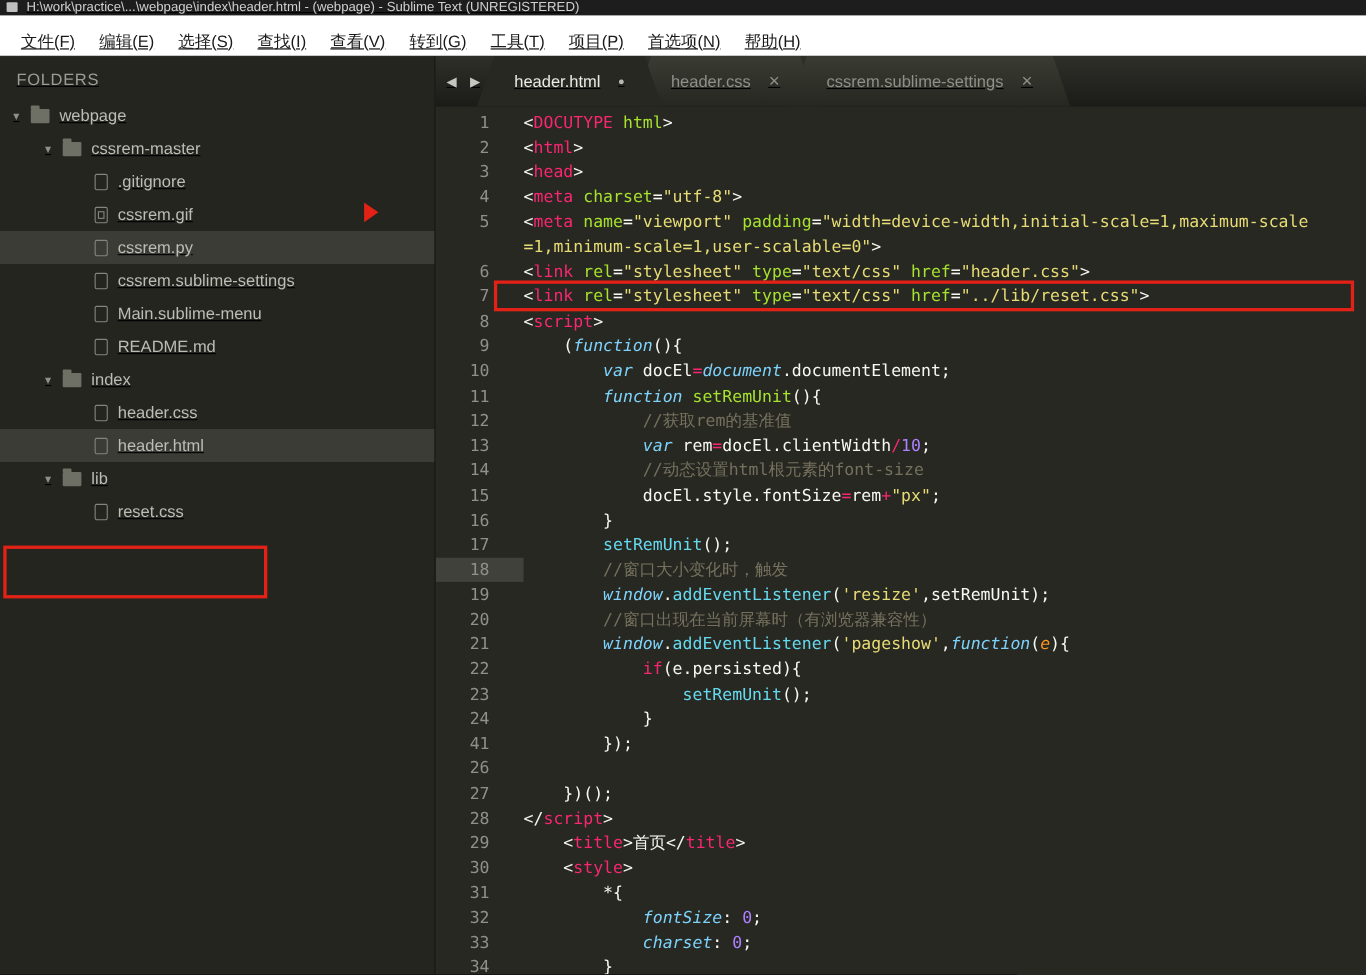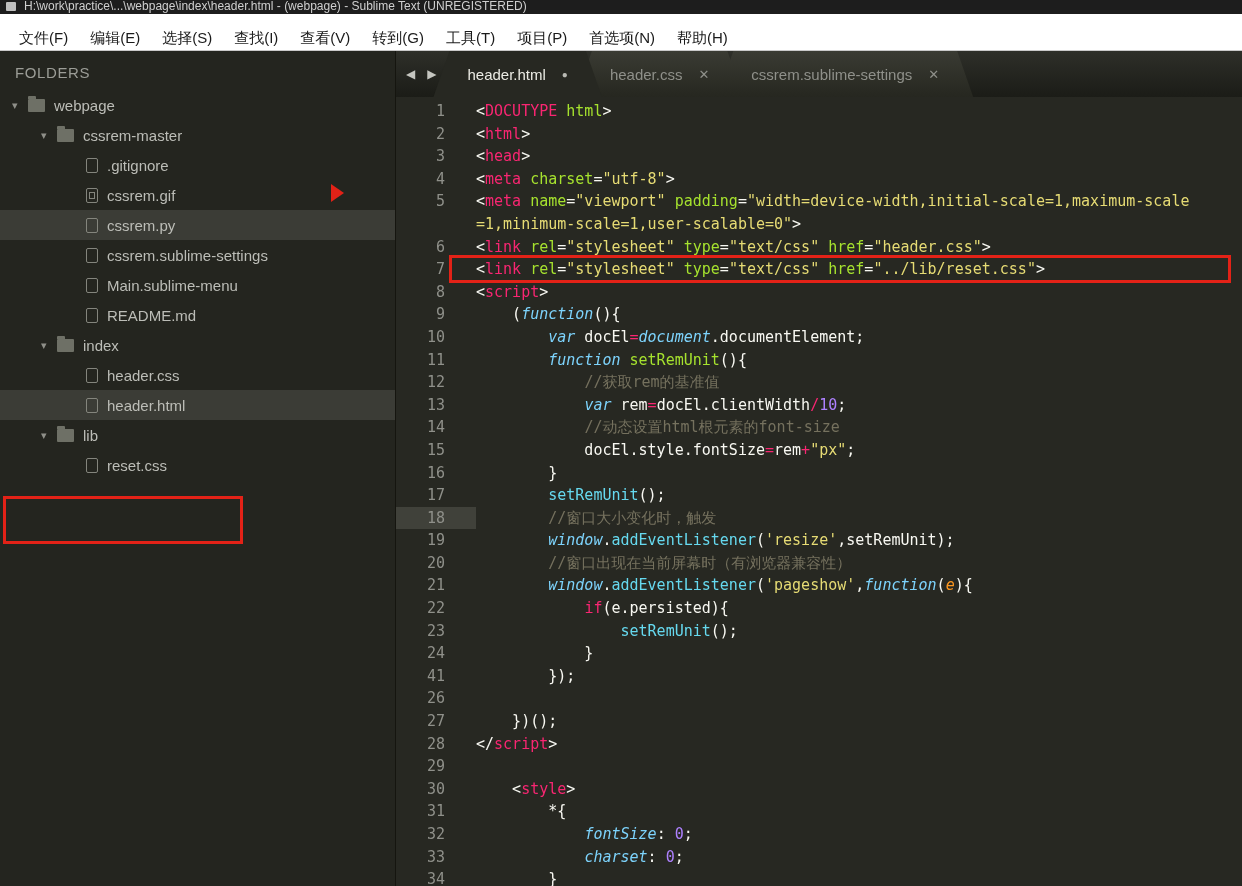--- a/index.html
+++ b/index.html
@@ -1,17 +1,17 @@
 <!DOCTYPE html>
 <html><head>
 <meta charset="utf-8">
 <style>
   * { margin:0; padding:0; box-sizing:border-box; }
   body { font-family:"Liberation Sans","DejaVu Sans",sans-serif; background:#000; }
-  .app { position:relative; width:1242px; height:886px; overflow:hidden; background:#272822; }
+  .app { position:relative; width:1242px; height:886px; overflow:hidden; background:#272822;text-decoration:underline; }
 
   
   .titlebar { height:14px; background:#1d1d1d; color:#cfcfcf; font-size:12px; overflow:hidden;
               display:flex; align-items:flex-start; padding-left:6px; }
   .title-icon { width:10px; height:9px; background:#bfbfbf; margin:2px 8px 0 0; flex:none; border-radius:1px; }
   .title-text { white-space:nowrap; margin-top:-1px; }
 
   
   .menubar { height:37px; background:#ffffff; border-bottom:1px solid #c9c9c9;
              display:flex; align-items:center; padding-left:8px; }
@@ -288,20 +288,21 @@
           <div class="crow">
             <span class="numwrap">27</span>
             <span class="ctext"><span class="tok-w">    })();</span></span>
           </div>
           <div class="crow">
             <span class="numwrap">28</span>
             <span class="ctext"><span class="tok-w">&lt;/</span><span class="tok-t">script</span><span class="tok-w">&gt;</span></span>
           </div>
           <div class="crow">
             <span class="numwrap">29</span>
+            <span class="ctext"><span class="tok-w">    &lt;</span><span class="tok-t">title</span><span class="tok-w">&gt;首页&lt;/</span><span class="tok-t">title</span><span class="tok-w">&gt;</span></span>
           </div>
           <div class="crow">
             <span class="numwrap">30</span>
             <span class="ctext"><span class="tok-w">    &lt;</span><span class="tok-t">style</span><span class="tok-w">&gt;</span></span>
           </div>
           <div class="crow">
             <span class="numwrap">31</span>
             <span class="ctext"><span class="tok-w">        *{</span></span>
           </div>
           <div class="crow">

